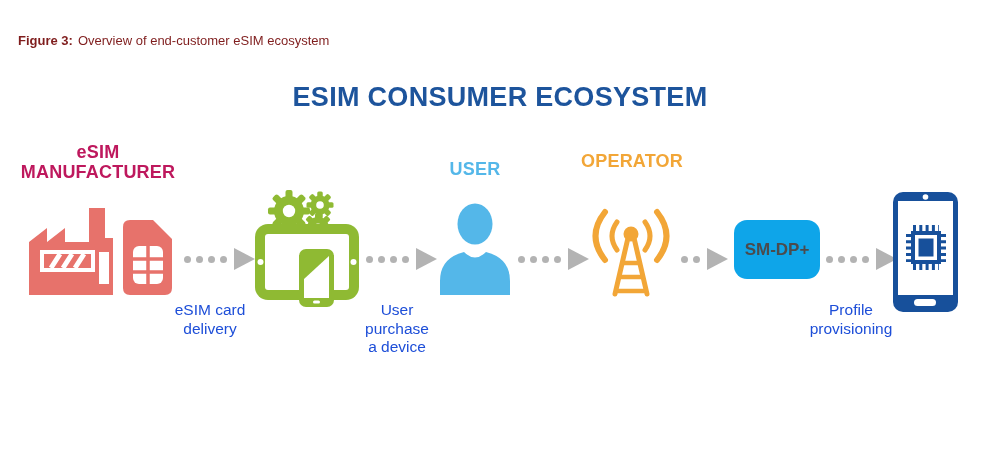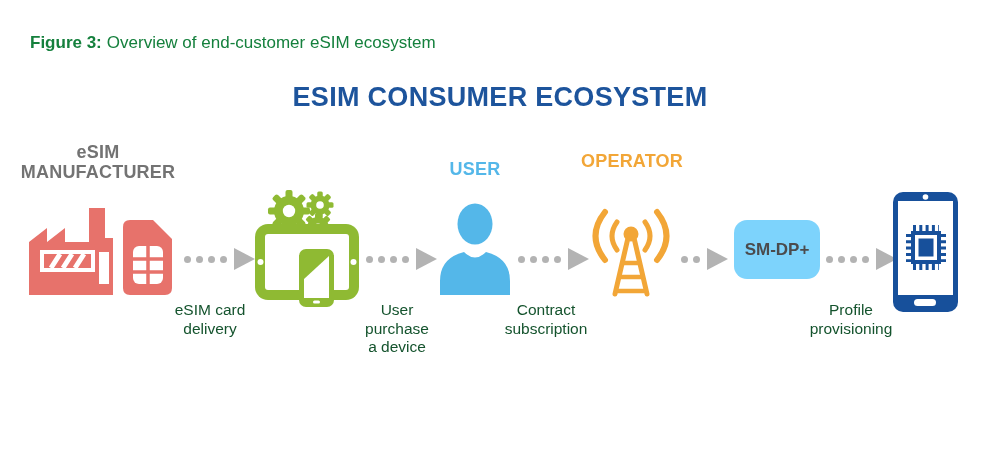--- a/index.html
+++ b/index.html
@@ -2,44 +2,44 @@
 <html><head>
 <meta charset="utf-8">
 <style>
   html,body{margin:0;padding:0;background:#fff;}
   #stage{
     position:relative;width:1000px;height:449px;background:#fff;overflow:hidden;
     font-family:"Liberation Sans","DejaVu Sans",sans-serif;
   }
   .abs{position:absolute;}
   
-  .caption{left:30px;top:33px;font-size:17px;color:#15803d;}
+  .caption{left:18px;top:33px;font-size:13px;color:#7f1d1d;}
   .caption .cap-label{font-weight:bold;margin-right:5px;}
   
   .title{left:0;top:82px;width:1000px;text-align:center;font-size:27px;font-weight:bold;
          color:#1D549C;letter-spacing:.3px;}
   
   .ent-label{position:absolute;text-align:center;font-weight:bold;font-size:18px;
              line-height:19.5px;letter-spacing:.2px;white-space:pre-line;}
-  .h-esim{left:0;top:143px;width:196px;color:#737373;}
+  .h-esim{left:0;top:143px;width:196px;color:#be185d;}
   .h-dev{left:188px;top:143px;width:220px;color:#8FBA33;}
   .h-user{left:415px;top:160px;width:120px;color:#54B7E9;}
   .h-op{left:572px;top:152px;width:120px;color:#F2A637;}
   
-  .flow-label{position:absolute;top:301px;width:150px;text-align:center;color:#14532d;
+  .flow-label{position:absolute;top:301px;width:150px;text-align:center;color:#1d4ed8;
               font-size:15.5px;line-height:18.5px;white-space:pre-line;}
   .f1{left:135px;} .f2{left:322px;} .f3{left:471px;} .f4{left:627px;} .f5{left:776px;}
   
   .arrow{position:absolute;top:248px;height:22px;display:flex;align-items:center;}
   .a1{left:184px;} .a2{left:366px;} .a3{left:518px;} .a4{left:681px;} .a5{left:826px;}
   .dot{width:7px;height:7px;border-radius:50%;background:#B3B3B3;margin-right:5px;}
   .tri{width:0;height:0;border-left:21px solid #B3B3B3;border-top:11px solid transparent;
        border-bottom:11px solid transparent;margin-left:2px;}
   
-  .smdp{left:734px;top:220px;width:86px;height:59px;background:#7dd3fc;border-radius:13px;
+  .smdp{left:734px;top:220px;width:86px;height:59px;background:#0ea5e9;border-radius:13px;
         display:flex;align-items:center;justify-content:center;font-weight:bold;
         font-size:17px;color:#4B4B4D;}
   
   .ic-factory{left:27px;top:206px;}
   .ic-device{left:253px;top:190px;}
   .ic-person{left:438px;top:203px;}
   .ic-tower{left:586px;top:206px;}
   .ic-phone{left:893px;top:192px;}
 </style>
 </head>
@@ -177,18 +177,16 @@
     <rect x="18" y="39" width="30" height="33" fill="#17509B"></rect>
     <rect x="22" y="43" width="22" height="25" fill="#fff"></rect>
     <rect x="25.5" y="46.5" width="15" height="18" fill="#17509B"></rect>
   </svg>
 
   <div class="flow-label f1">eSIM card
 delivery</div>
   <div class="flow-label f2">User
 purchase
 a device</div>
-  <div class="flow-label f3">Contract
-subscription</div>
   <div class="flow-label f5">Profile
 provisioning</div>
 
 </div>
 
 </body></html>

